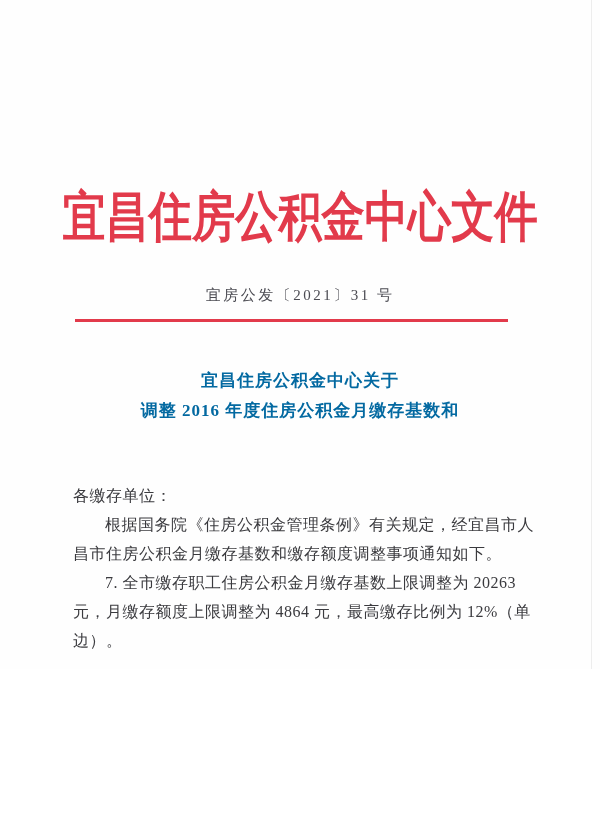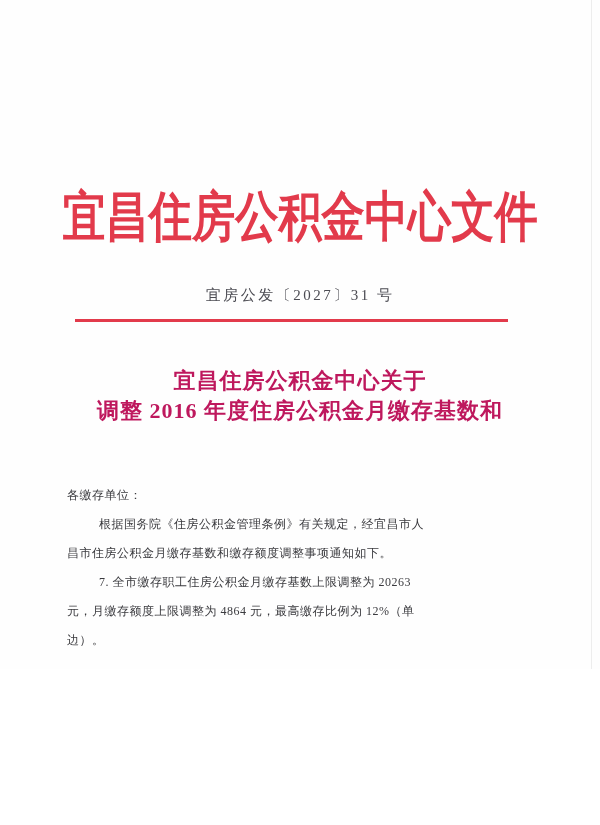--- a/index.html
+++ b/index.html
@@ -60,31 +60,31 @@
     height: 3px;
     background: #e23a4b;
   }
   .doc-title {
     position: absolute;
     top: 366px;
     left: 0;
     width: 100%;
     text-align: center;
     font-weight: bold;
-    font-size: 22px;
+    font-size: 17px;
     line-height: 30px;
-    color: #be185d;
+    color: #0369a1;
     letter-spacing: 1px;
   }
   .body-text {
     position: absolute;
     top: 481px;
-    left: 67px;
+    left: 73px;
     width: 437px;
-    font-size: 12px;
+    font-size: 16px;
     line-height: 29px;
     letter-spacing: 0.5px;
     color: #3a3a3e;
   }
   .body-text .line {
     white-space: nowrap;
   }
   .indent {
     text-indent: 32px;
   }
@@ -106,21 +106,21 @@
 </style>
 </head>
 <body>
 
 <div class="page">
 
   <div class="scan-edge"></div>
 
   <div class="red-head">宜昌住房公积金中心文件</div>
 
-  <div class="doc-number">宜房公发〔2027〕31 号</div>
+  <div class="doc-number">宜房公发〔2021〕31 号</div>
 
   <div class="red-rule"></div>
 
   <div class="doc-title">
     <div>宜昌住房公积金中心关于</div>
     <div>调整 2016 年度住房公积金月缴存基数和</div>
   </div>
 
   <div class="body-text">
     <div class="line">各缴存单位：</div>

